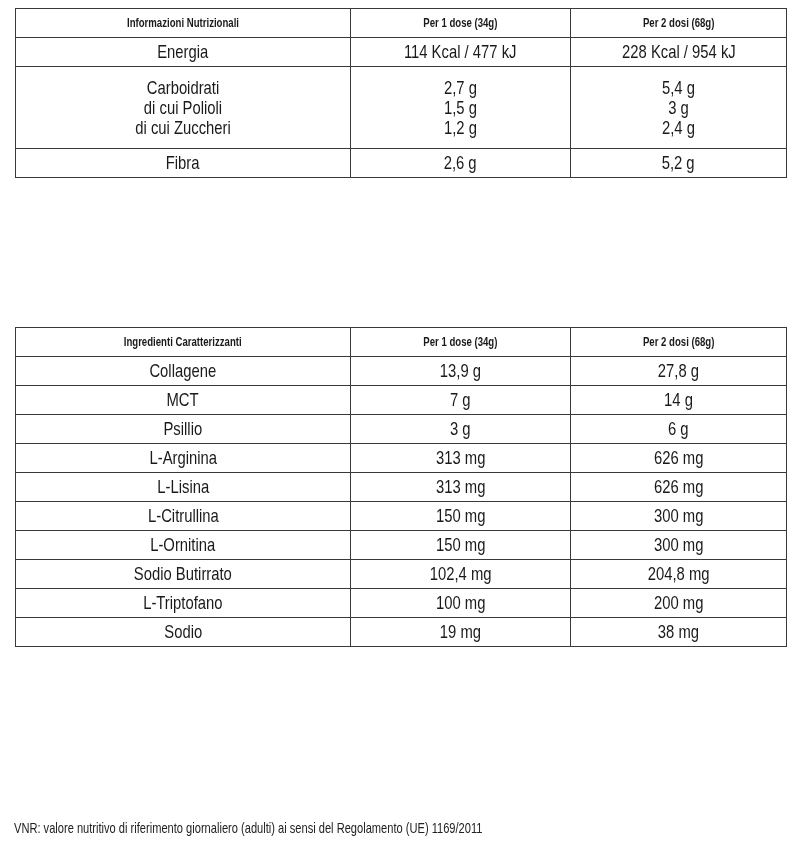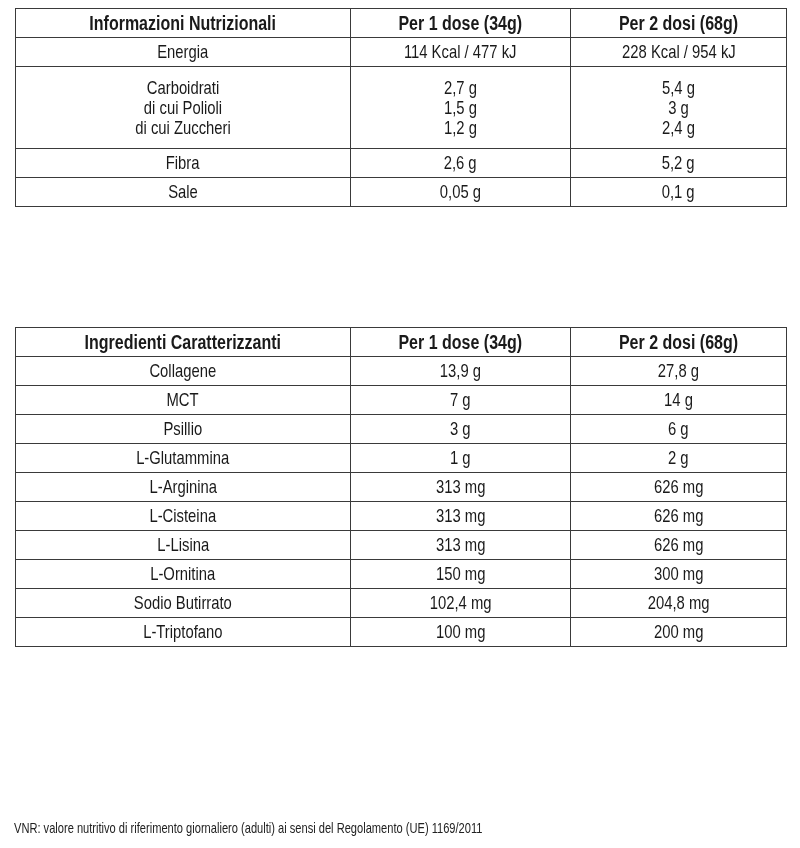--- a/index.html
+++ b/index.html
@@ -18,21 +18,21 @@
   col.c2 { width: 220px; }
   col.c3 { width: 216px; }
   td, th {
     border: 1.3px solid #3a3a3a;
     text-align: center; vertical-align: middle;
     padding: 0;
     font-size: 19px; line-height: 20px;
     font-weight: normal;
     transform-origin: center;
   }
-  th { font-weight: bold; font-size: 20px; }
+  th { font-weight: bold; font-size: 12px; }
   .txt { display: inline-block; transform: scaleX(0.78); white-space: nowrap; }
   th .txt { transform: scaleX(0.80); }
   tr.h30 td, tr.h30 th { height: 28px; }
   tr.h2 td { height: 57px; }
   tr.h3 td { height: 81px; margin-top: 40px; }
   .line { display: block; }
   .footnote {
     position: absolute; left: 14px; top: 819px;
     font-size: 15px; white-space: nowrap;
     transform: scaleX(0.74); transform-origin: left center;
@@ -76,25 +76,20 @@
         <span class="txt line">5,4 g</span>
         <span class="txt line">3 g</span>
         <span class="txt line">2,4 g</span>
       </td>
     </tr>
     <tr class="h30">
       <td><span class="txt">Fibra</span></td>
       <td><span class="txt">2,6 g</span></td>
       <td><span class="txt">5,2 g</span></td>
     </tr>
-    <tr class="h30">
-      <td><span class="txt">Sale</span></td>
-      <td><span class="txt">0,05 g</span></td>
-      <td><span class="txt">0,1 g</span></td>
-    </tr>
   </tbody>
 </table>
 
 <table id="t2">
   <colgroup>
       <col class="c1">
       <col class="c2">
       <col class="c3">
     </colgroup>
   <thead>
@@ -114,50 +109,50 @@
         <td><span class="txt">MCT</span></td>
         <td><span class="txt">7 g</span></td>
         <td><span class="txt">14 g</span></td>
       </tr>
       <tr class="h30">
         <td><span class="txt">Psillio</span></td>
         <td><span class="txt">3 g</span></td>
         <td><span class="txt">6 g</span></td>
       </tr>
       <tr class="h30">
-        <td><span class="txt">L-Glutammina</span></td>
-        <td><span class="txt">1 g</span></td>
-        <td><span class="txt">2 g</span></td>
-      </tr>
-      <tr class="h30">
         <td><span class="txt">L-Arginina</span></td>
-        <td><span class="txt">313 mg</span></td>
-        <td><span class="txt">626 mg</span></td>
-      </tr>
-      <tr class="h30">
-        <td><span class="txt">L-Cisteina</span></td>
         <td><span class="txt">313 mg</span></td>
         <td><span class="txt">626 mg</span></td>
       </tr>
       <tr class="h30">
         <td><span class="txt">L-Lisina</span></td>
         <td><span class="txt">313 mg</span></td>
         <td><span class="txt">626 mg</span></td>
+      </tr>
+      <tr class="h30">
+        <td><span class="txt">L-Citrullina</span></td>
+        <td><span class="txt">150 mg</span></td>
+        <td><span class="txt">300 mg</span></td>
       </tr>
       <tr class="h30">
         <td><span class="txt">L-Ornitina</span></td>
         <td><span class="txt">150 mg</span></td>
         <td><span class="txt">300 mg</span></td>
       </tr>
       <tr class="h30">
         <td><span class="txt">Sodio Butirrato</span></td>
         <td><span class="txt">102,4 mg</span></td>
         <td><span class="txt">204,8 mg</span></td>
       </tr>
       <tr class="h30">
         <td><span class="txt">L-Triptofano</span></td>
         <td><span class="txt">100 mg</span></td>
         <td><span class="txt">200 mg</span></td>
       </tr>
+      <tr class="h30">
+        <td><span class="txt">Sodio</span></td>
+        <td><span class="txt">19 mg</span></td>
+        <td><span class="txt">38 mg</span></td>
+      </tr>
     </tbody>
 </table>
 
 <div class="footnote">VNR: valore nutritivo di riferimento giornaliero (adulti) ai sensi del Regolamento (UE) 1169/2011</div>
 
 </body></html>

